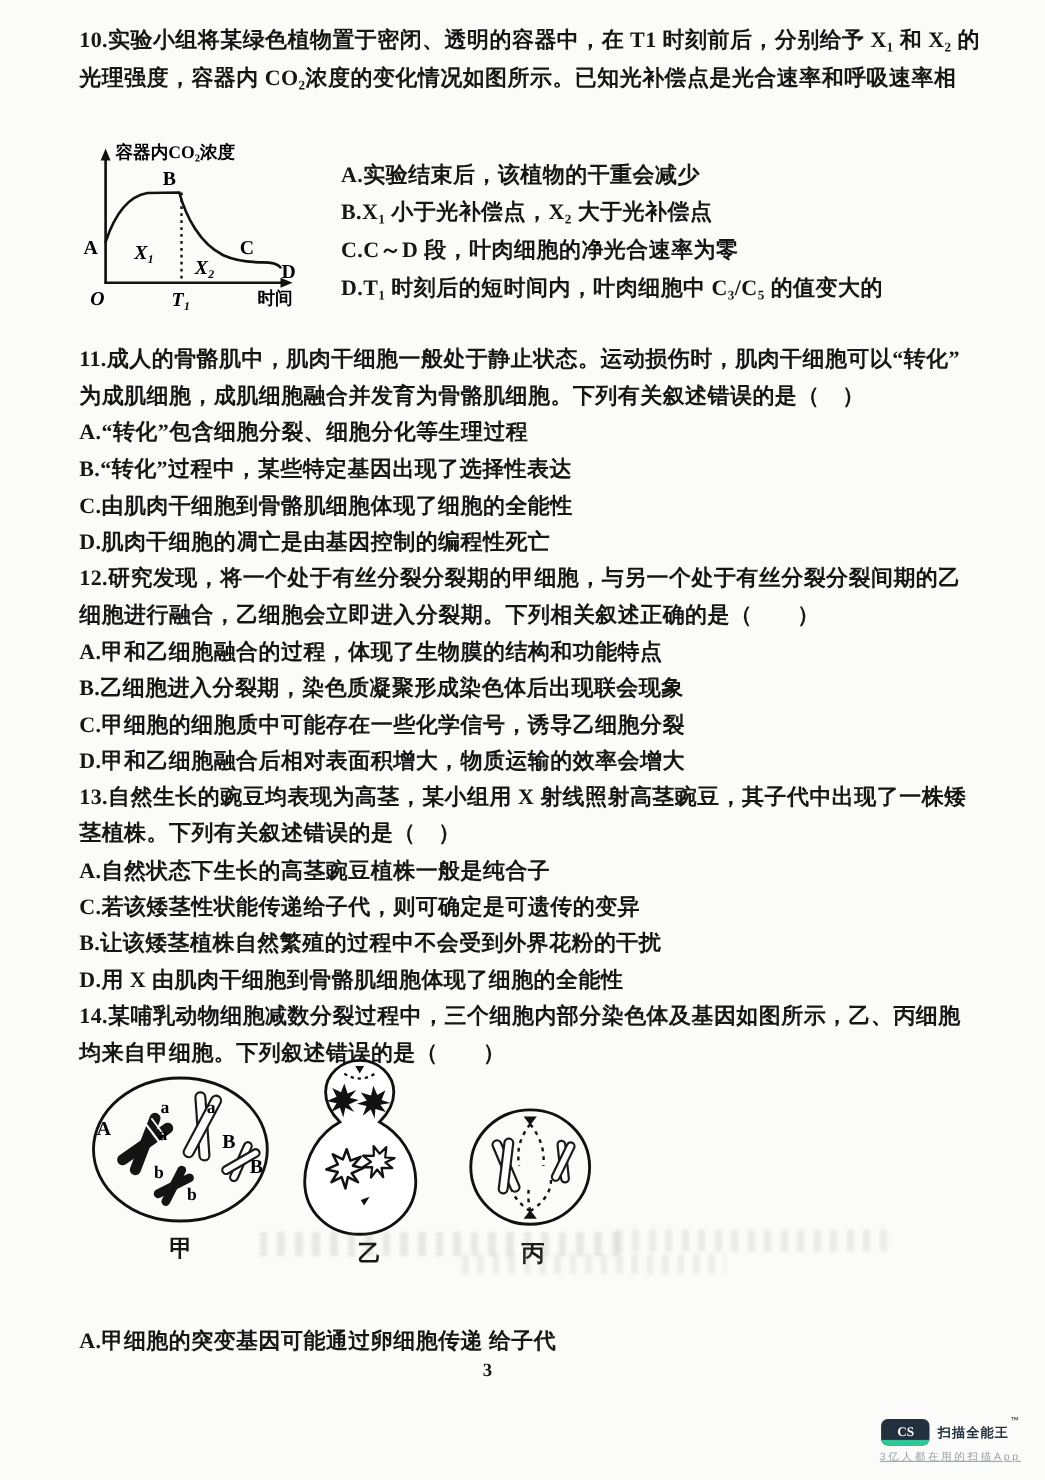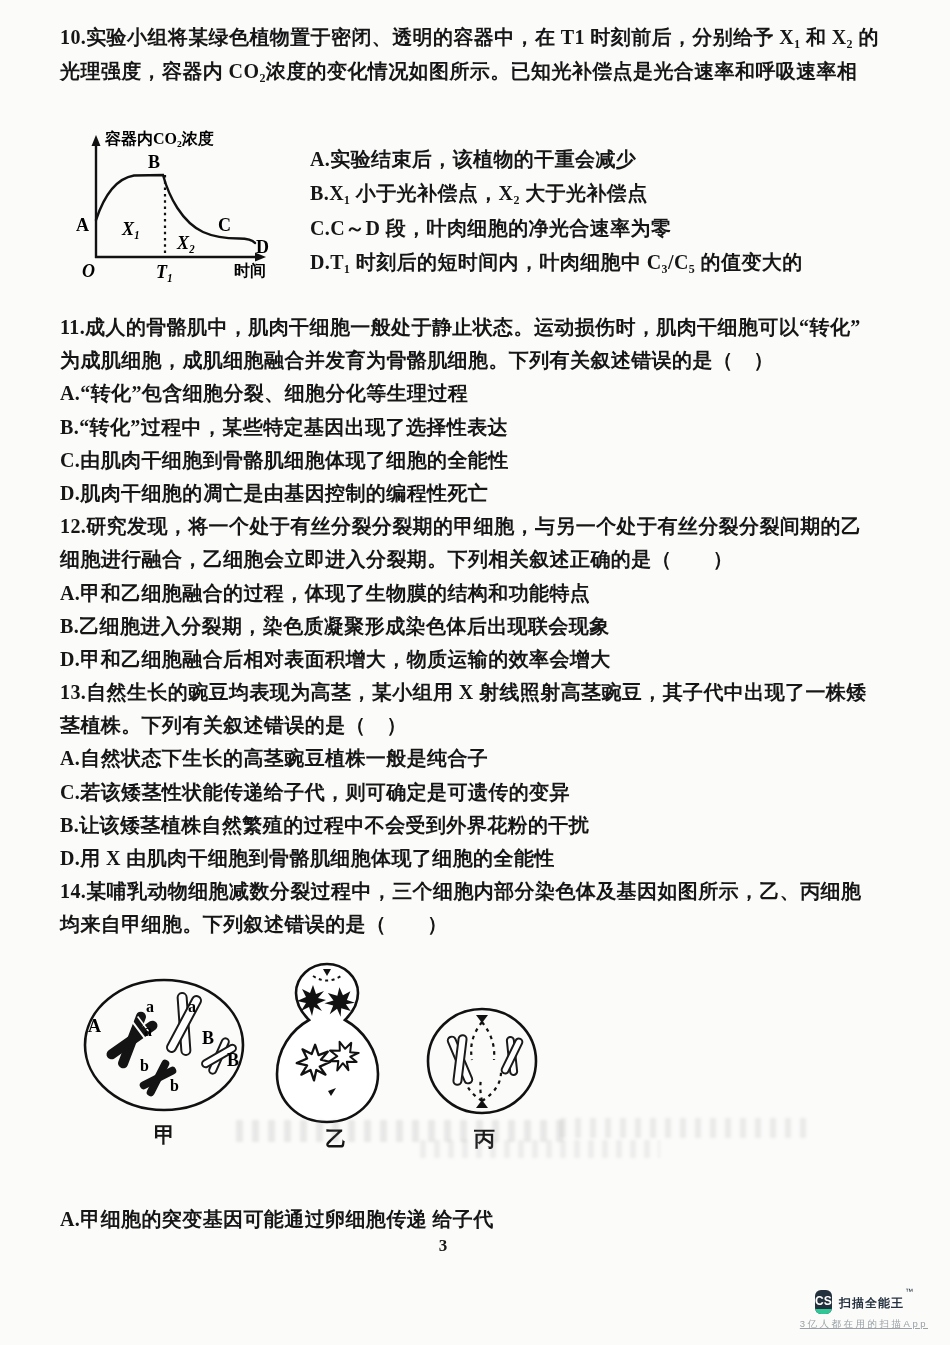--- a/index.html
+++ b/index.html
@@ -3,21 +3,21 @@
 <meta charset="utf-8">
 <style>
   html,body{margin:0;padding:0;}
   body{
     width:950px;height:1345px;position:relative;overflow:hidden;
     background:#fbfbfa;
     font-family:"Liberation Serif","DejaVu Serif",serif;
     color:#161616;
   }
   .page{position:absolute;inset:0;}
-  .block{position:absolute;left:60px;width:852px;}
+  .block{position:absolute;left:72px;width:852px;}
   .line{
     white-space:nowrap;
     font-size:20px;font-weight:600;letter-spacing:0.4px;
     line-height:33.2px;height:33.2px;
   }
   .q10-stem .line{line-height:33.6px;height:33.6px;}
   .q10-options .line{line-height:34.3px;height:34.3px;}
   .q-group{margin:0;padding:0;}
   svg text{font-family:"Liberation Serif","DejaVu Serif",serif;}
   .chart-svg{position:absolute;left:72px;top:127px;}
@@ -34,22 +34,22 @@
     background:repeating-linear-gradient(90deg,#888 0 6px,transparent 6px 15px);}
   .smudge.s3{left:420px;top:1140px;width:240px;height:18px;
     background:repeating-linear-gradient(90deg,#999 0 6px,transparent 6px 14px);}
   .footer{
     position:absolute;right:22px;bottom:14px;
     display:flex;flex-direction:column;align-items:center;
     font-family:"Liberation Sans","DejaVu Sans",sans-serif;
   }
   .footer-row{display:flex;align-items:center;gap:7px;}
   .cs-icon{
-    width:17px;height:24px;border-radius:6px;background:#23303e;position:relative;
-    display:flex;align-items:center;justify-content:center;overflow:hidden;flex:0 0 auto;
+    width:44px;height:24px;border-radius:6px;background:#23303e;position:relative;
+    display:flex;align-items:center;justify-content:center;overflow:hidden;flex:0 0 auto;font-family:Liberation Serif, serif;
   }
   .cs-icon .cs-txt{color:#fff;font-size:12px;font-weight:700;line-height:1;margin-top:-3px;letter-spacing:0;}
   .cs-icon::after{content:"";position:absolute;left:0;right:0;bottom:0;height:5px;background:#2fc795;}
   .brand-name{font-size:12px;font-weight:700;color:#25313f;letter-spacing:1px;}
   .brand-tm{font-size:8px;color:#25313f;vertical-align:top;position:relative;top:-6px;margin-left:1px;}
   .brand-tagline{font-size:9.5px;color:#9aa0a6;letter-spacing:2.5px;margin-top:4px;text-decoration:underline;}
 </style>
 </head>
 <body>
 
@@ -97,20 +97,21 @@
       <div class="line">A.“转化”包含细胞分裂、细胞分化等生理过程</div>
       <div class="line">B.“转化”过程中，某些特定基因出现了选择性表达</div>
       <div class="line">C.由肌肉干细胞到骨骼肌细胞体现了细胞的全能性</div>
       <div class="line">D.肌肉干细胞的凋亡是由基因控制的编程性死亡</div>
     </div>
     <div class="q-group">
       <div class="line">12.研究发现，将一个处于有丝分裂分裂期的甲细胞，与另一个处于有丝分裂分裂间期的乙</div>
       <div class="line">细胞进行融合，乙细胞会立即进入分裂期。下列相关叙述正确的是（　　）</div>
       <div class="line">A.甲和乙细胞融合的过程，体现了生物膜的结构和功能特点</div>
       <div class="line">B.乙细胞进入分裂期，染色质凝聚形成染色体后出现联会现象</div>
+      <div class="line">C.甲细胞的细胞质中可能存在一些化学信号，诱导乙细胞分裂</div>
       <div class="line">D.甲和乙细胞融合后相对表面积增大，物质运输的效率会增大</div>
     </div>
     <div class="q-group">
       <div class="line">13.自然生长的豌豆均表现为高茎，某小组用 X 射线照射高茎豌豆，其子代中出现了一株矮</div>
       <div class="line">茎植株。下列有关叙述错误的是（　）</div>
       <div class="line">A.自然状态下生长的高茎豌豆植株一般是纯合子</div>
       <div class="line">C.若该矮茎性状能传递给子代，则可确定是可遗传的变异</div>
       <div class="line">B.让该矮茎植株自然繁殖的过程中不会受到外界花粉的干扰</div>
       <div class="line">D.用 X 由肌肉干细胞到骨骼肌细胞体现了细胞的全能性</div>
     </div>

